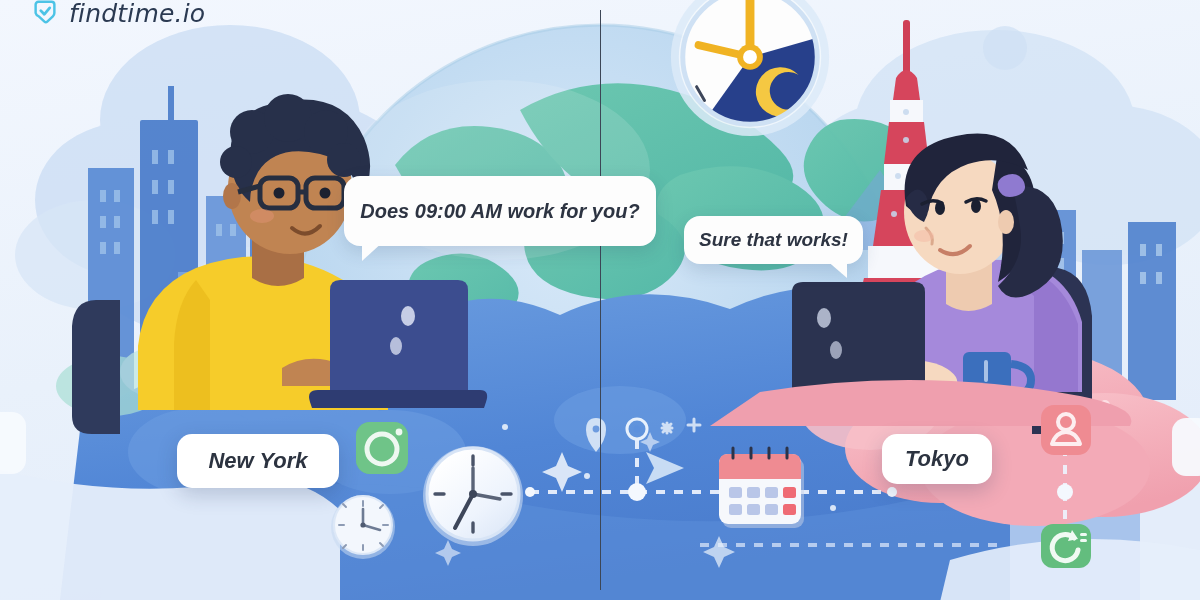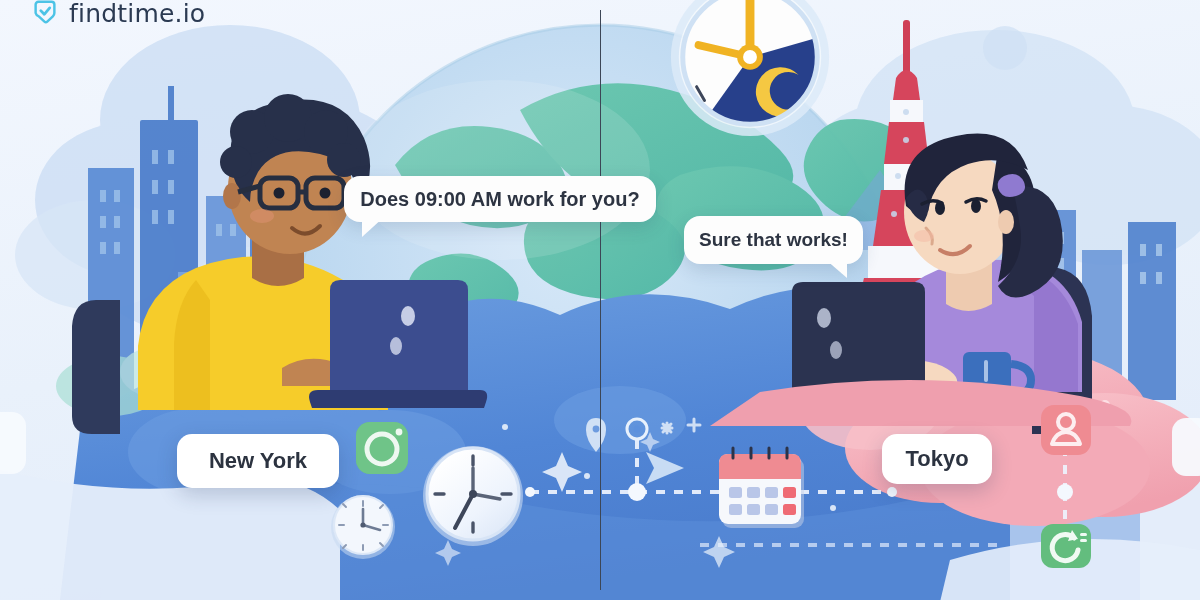--- a/index.html
+++ b/index.html
@@ -3,39 +3,39 @@
 <meta charset="utf-8">
 <title>findtime.io illustration</title>
 <style>
   html,body{margin:0;padding:0;}
   body{
     width:1200px;height:600px;overflow:hidden;
     font-family:"Liberation Sans","DejaVu Sans",sans-serif;
     background:#eef3fc;
   }
   #stage{position:relative;width:1200px;height:600px;overflow:hidden;
-    background:linear-gradient(160deg,#f2f6fd 0%,#eaf1fb 45%,#e6effb 100%);}
+    background:linear-gradient(160deg,#f2f6fd 0%,#eaf1fb 45%,#e6effb 100%);font-style:italic;}
 
   .abs{position:absolute;}
 
   
   #logo{left:30px;top:-2px;display:flex;align-items:center;gap:9px;z-index:60;}
   #logo .mark{width:30px;height:30px;}
   #logo .word{font-size:25px;font-weight:500;color:#2b3a52;letter-spacing:.2px;
     font-family:"DejaVu Sans","Liberation Sans",sans-serif;}
 
   
   .bubble{position:absolute;background:#fdfdfd;border-radius:16px;
     box-shadow:0 6px 18px rgba(40,60,100,.16);
     display:flex;align-items:center;justify-content:center;
     color:#2d3442;font-weight:700;z-index:50;}
   .bubble .txt{white-space:nowrap;}
   .bubble .tail{position:absolute;width:0;height:0;}
 
-  #bubble-left{left:344px;top:176px;width:312px;height:46px;font-size:20px;}
+  #bubble-left{left:344px;top:176px;width:312px;height:70px;font-size:20px;}
   #bubble-left .tail{left:18px;bottom:-15px;
     border-left:0 solid transparent;border-right:22px solid transparent;
     border-top:20px solid #fdfdfd;}
 
   #bubble-right{left:684px;top:216px;width:179px;height:48px;font-size:19px;}
   #bubble-right .tail{right:16px;bottom:-14px;
     border-right:0 solid transparent;border-left:22px solid transparent;
     border-top:19px solid #fdfdfd;}
 
   

